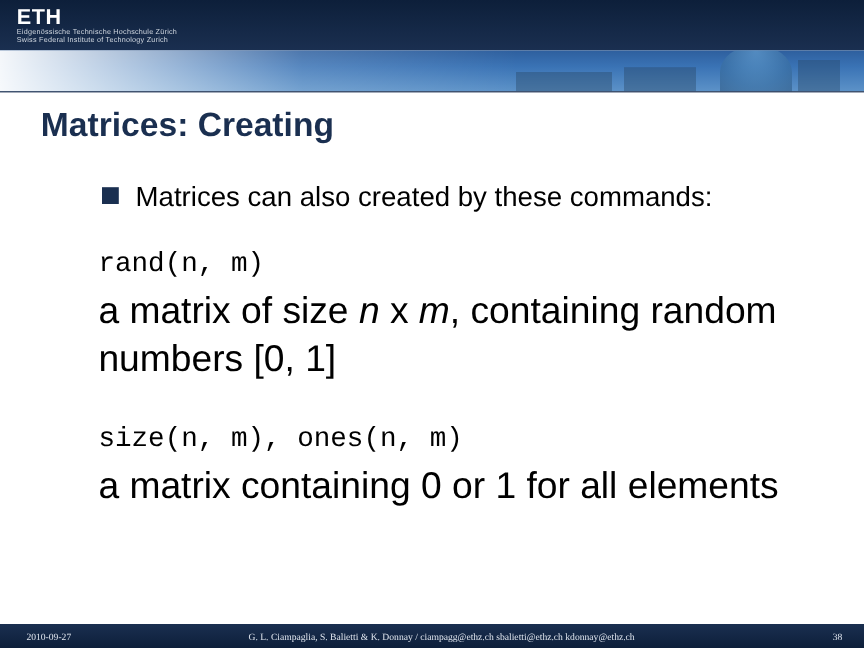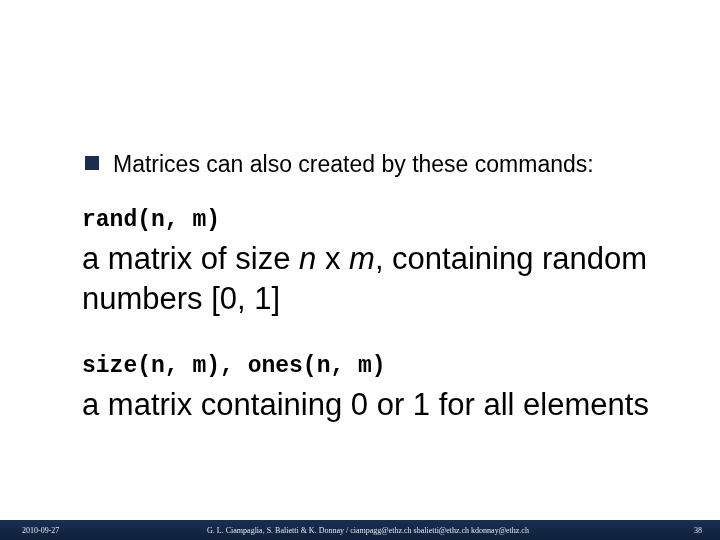--- a/index.html
+++ b/index.html
@@ -22,35 +22,49 @@
   .b2 { right: 210px; width: 80px; height: 16px; }
   .b3 { right: 20px; width: 35px; height: 26px; }
   .rule { position: absolute; top: 76px; left: 0; width: 100%; height: 1px; background: #1a2f50; }
 
   .title { position: absolute; top: 88px; left: 34px; font-size: 28px; font-weight: 700; color: #1a2f50; }
   .content { position: absolute; top: 150px; left: 54px; right: 40px; }
   .bullet-row { display: flex; align-items: flex-start; margin-bottom: 28px; margin-left: 31px; }
   .bullet { width: 14px; height: 14px; background: #1a2f50; margin-top: 6px; margin-right: 14px; flex-shrink: 0; }
   .bullet-text { font-size: 23px; color: #000; line-height: 1.25; }
   .block { margin-left: 28px; margin-bottom: 34px; }
-  .code { font-family: "Courier New", monospace; font-weight: 700; font-size: 23px; margin-bottom: 6px; }
+  .code { font-family: "Courier New", monospace; font-weight: 400; font-size: 23px; margin-bottom: 6px; }
   .desc { font-size: 31px; line-height: 1.3; }
   .desc em { font-style: italic; }
 
   .footer { position: absolute; bottom: 0; left: 0; width: 100%; height: 20px; background: linear-gradient(#1a2f50,#0d1f3a); color: #e0e6ef; font-size: 8px; display: flex; align-items: center; font-family: Liberation Serif, serif; }
   .f-date { position: absolute; left: 22px; }
   .f-credits { position: absolute; left: 0; width: 100%; text-align: center; padding-left: 16px; }
   .f-page { position: absolute; right: 18px; }
 </style>
 </head>
 <body>
 
 <div class="slide">
 
+  <div class="header">
+    <div class="top-band"></div>
+    <div class="eth-logo">ETH</div>
+    <div class="eth-sub1">Eidgenössische Technische Hochschule Zürich</div>
+    <div class="eth-sub2">Swiss Federal Institute of Technology Zurich</div>
+    <div class="photo-band">
+      <div class="dome"></div>
+      <div class="bldg b1"></div>
+      <div class="bldg b2"></div>
+      <div class="bldg b3"></div>
+    </div>
+    <div class="rule"></div>
+  </div>
 
+  <div class="title">Matrices: Creating</div>
 
   <div class="content">
     <div class="bullet-row">
       <div class="bullet"></div>
       <div class="bullet-text">Matrices can also created by these commands:</div>
     </div>
 
     <div class="block">
       <div class="code">rand(n, m)</div>
       <div class="desc">

